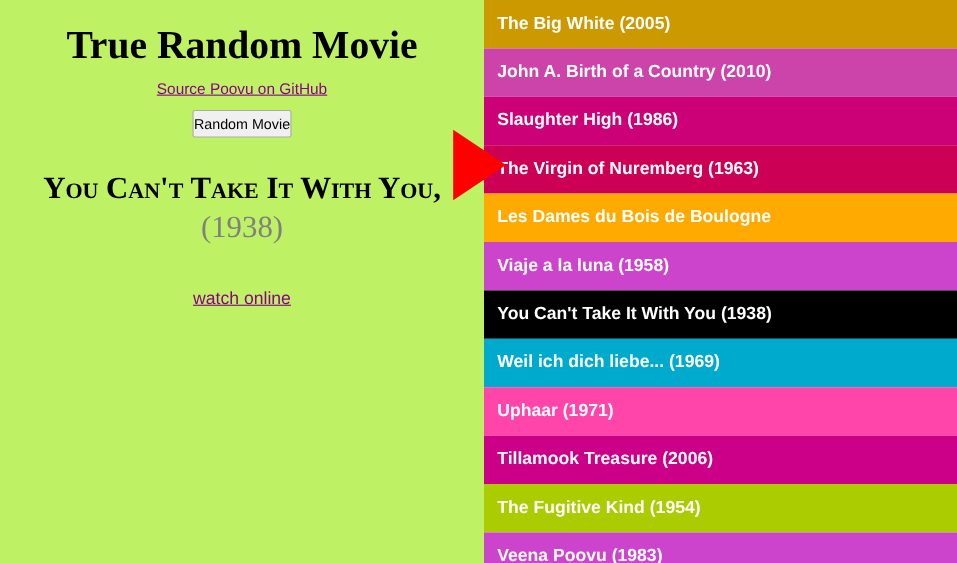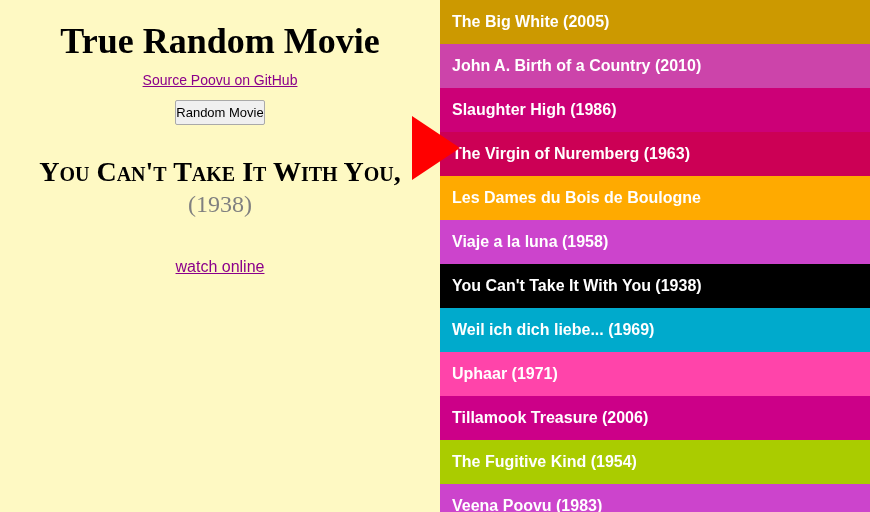--- a/index.html
+++ b/index.html
@@ -6,21 +6,21 @@
     body { font-family: Georgia, serif; display: flex; width: 870px; height: 512px; overflow: hidden; background: #fff; }
 
     
     .left-panel {
       width: 440px;
       min-width: 440px;
       display: flex;
       flex-direction: column;
       align-items: center;
       padding-top: 20px;
-      background: #fef9c3;
+      background: #bef264;
       position: relative;
     }
 
     .app-title {
       font-size: 36px;
       font-weight: bold;
       font-family: Georgia, serif;
       text-align: center;
       margin-bottom: 10px;
       color: #000;
@@ -50,21 +50,21 @@
       font-weight: bold;
       font-family: Georgia, serif;
       text-align: center;
       font-variant: small-caps;
       color: #000;
       line-height: 1.2;
       margin-bottom: 2px;
     }
 
     .movie-year {
-      font-size: 24px;
+      font-size: 28px;
       font-family: Georgia, serif;
       text-align: center;
       color: #808080;
       margin-bottom: 30px;
     }
 
     .watch-link {
       color: #8b008b;
       text-decoration: underline;
       font-size: 16px;

